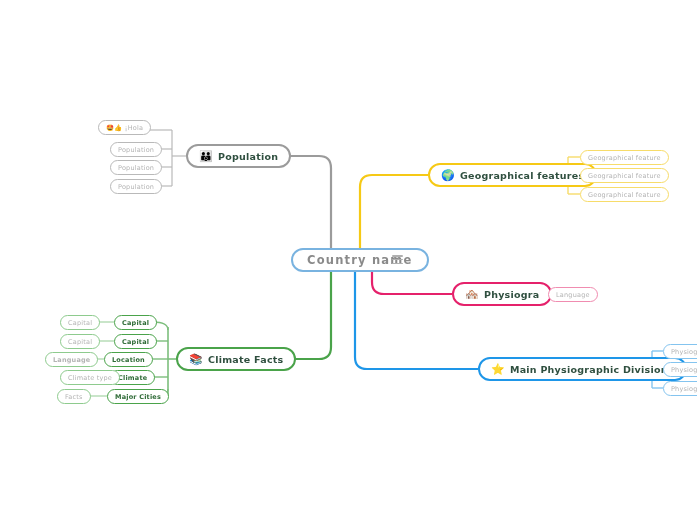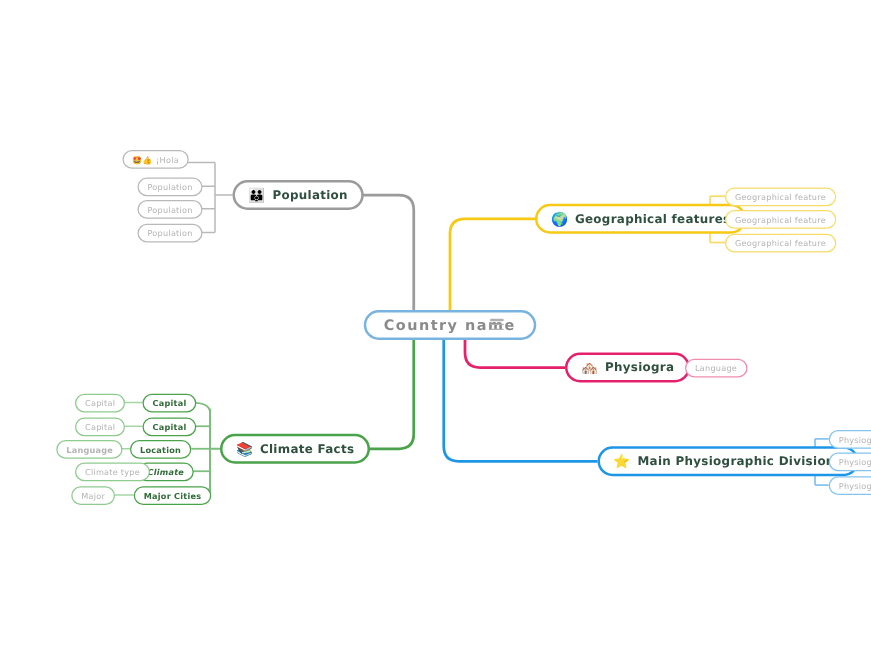--- a/index.html
+++ b/index.html
@@ -179,41 +179,41 @@
 
   <div class="node leaf filled c-green" style="left:114px; top:315px;">
     <span>Capital</span>
   </div>
   <div class="node leaf filled c-green" style="left:114px; top:334px;">
     <span>Capital</span>
   </div>
   <div class="node leaf filled c-green" style="left:104px; top:352px;">
     <span>Location</span>
   </div>
-  <div class="node leaf filled c-green" style="left:110px; top:370px;font-style:italic;">
+  <div class="node leaf filled c-green" style="left:110px; top:370px;">
     <span>Climate</span>
   </div>
   <div class="node leaf filled c-green" style="left:107px; top:389px;justify-content:flex-end;">
     <span>Major Cities</span>
   </div>
 
   <div class="node leaf c-greenl" style="left:60px; top:315px;">
     <span>Capital</span>
   </div>
   <div class="node leaf c-greenl" style="left:60px; top:334px;">
     <span>Capital</span>
   </div>
   <div class="node leaf c-greenl" style="left:45px; top:352px;font-weight:bold;">
     <span>Language</span>
   </div>
   <div class="node leaf c-greenl" style="left:40px; top:370px;margin-left:20px;">
     <span>Climate type</span>
   </div>
   <div class="node leaf c-greenl" style="left:57px; top:389px;">
-    <span>Major</span>
+    <span>Facts</span>
   </div>
 
   <div class="node main c-yellow" style="left:428px; top:163px;">
     <span class="emoji">🌍</span>
     <span>Geographical features</span>
   </div>
 
   <div class="node leaf c-yellowl" style="left:580px; top:150px;">
     <span>Geographical feature</span>
   </div>

